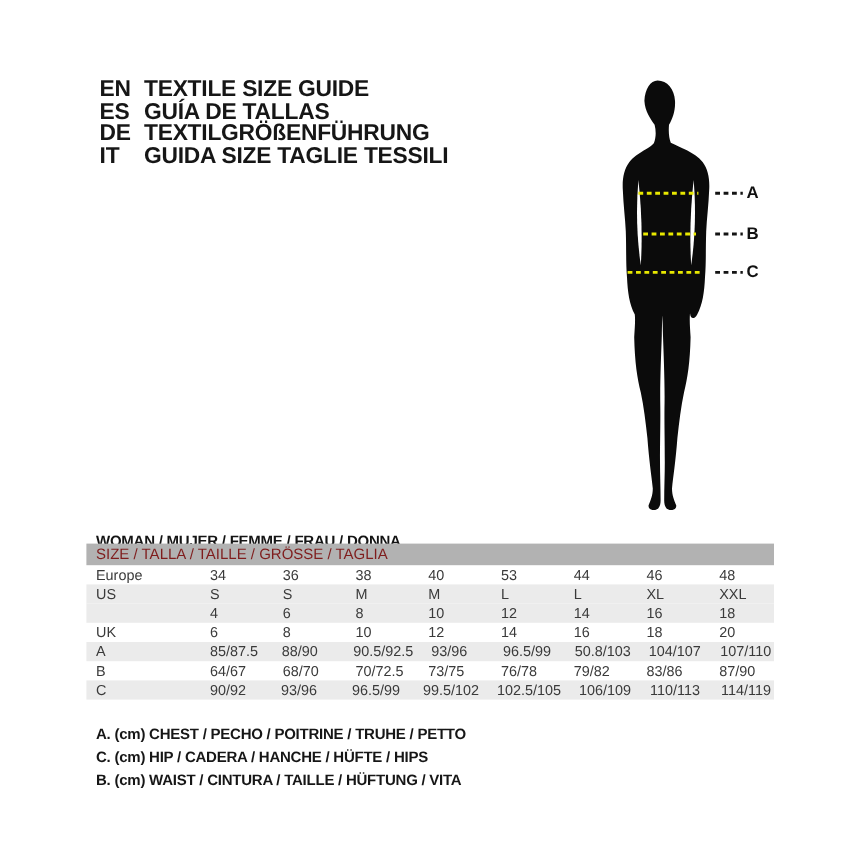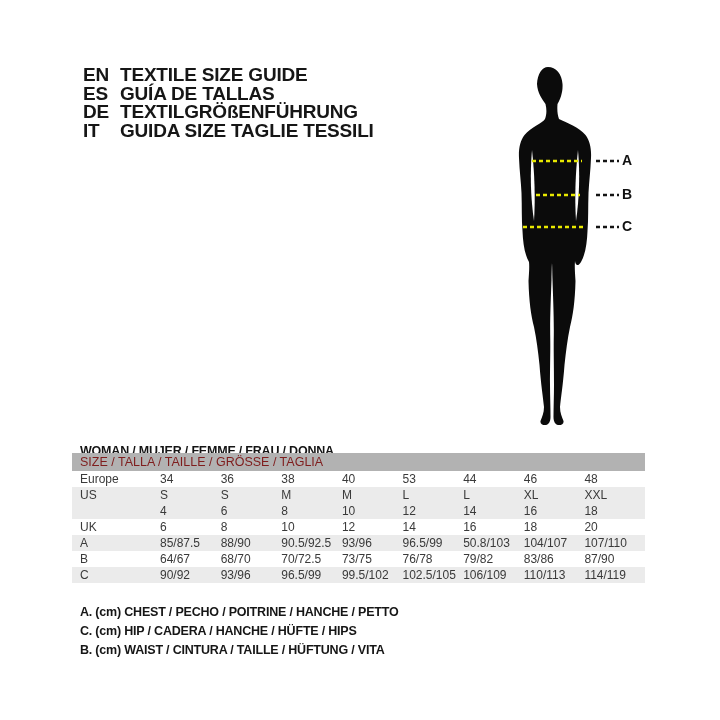--- a/index.html
+++ b/index.html
@@ -16,21 +16,21 @@
   .figure-svg{position:absolute;left:490px;top:55px;width:160px;height:380px;}
   .marker-label{position:absolute;left:622px;width:20px;height:16px;
     font-size:14px;font-weight:600;color:#111;line-height:16px;}
   
   .woman-title{position:absolute;left:80px;top:424px;
     font-weight:bold;font-size:12.5px;letter-spacing:-0.2px;color:#141414;margin-top:20px;}
   
   .size-table{position:absolute;left:72px;top:453px;width:573px;font-size:12px;color:#3a3a3a;}
   .size-table-header{height:18px;line-height:18px;background:var(--header-bg,#b2b2b2);
     padding-left:8px;font-size:12.5px;color:#7f1d1d;}
-  .size-row{display:grid;grid-template-columns:88px repeat(8,1fr);height:16px;line-height:16px;}
+  .size-row{display:grid;grid-template-columns:88px repeat(8,1fr);height:16px;line-height:16px;gap:15px;}
   .size-row.shaded{background:var(--alt-row-bg,#ebebeb);}
   .size-row .row-label{text-align:left;padding-left:8px;}
   .size-row .cell{}
   
   .legend{position:absolute;left:80px;top:603px;}
   .legend-line{height:19px;line-height:19px;font-weight:bold;font-size:12.5px;
     letter-spacing:-0.2px;color:#161616;}
 </style>
 </head>
 <body>
@@ -193,18 +193,18 @@
           <span class="cell">99.5/102</span>
           <span class="cell">102.5/105</span>
           <span class="cell">106/109</span>
           <span class="cell">110/113</span>
           <span class="cell">114/119</span>
         </div>
       </div>
   </div>
 
   <div class="legend" id="legend">
-      <div class="legend-line">A. (cm) CHEST / PECHO / POITRINE / HANCHE / PETTO</div>
+      <div class="legend-line">A. (cm) CHEST / PECHO / POITRINE / TRUHE / PETTO</div>
       <div class="legend-line">C. (cm) HIP / CADERA / HANCHE / HÜFTE / HIPS</div>
       <div class="legend-line">B. (cm) WAIST / CINTURA / TAILLE / HÜFTUNG / VITA</div>
     </div>
 
 </div>
 
 </body></html>

